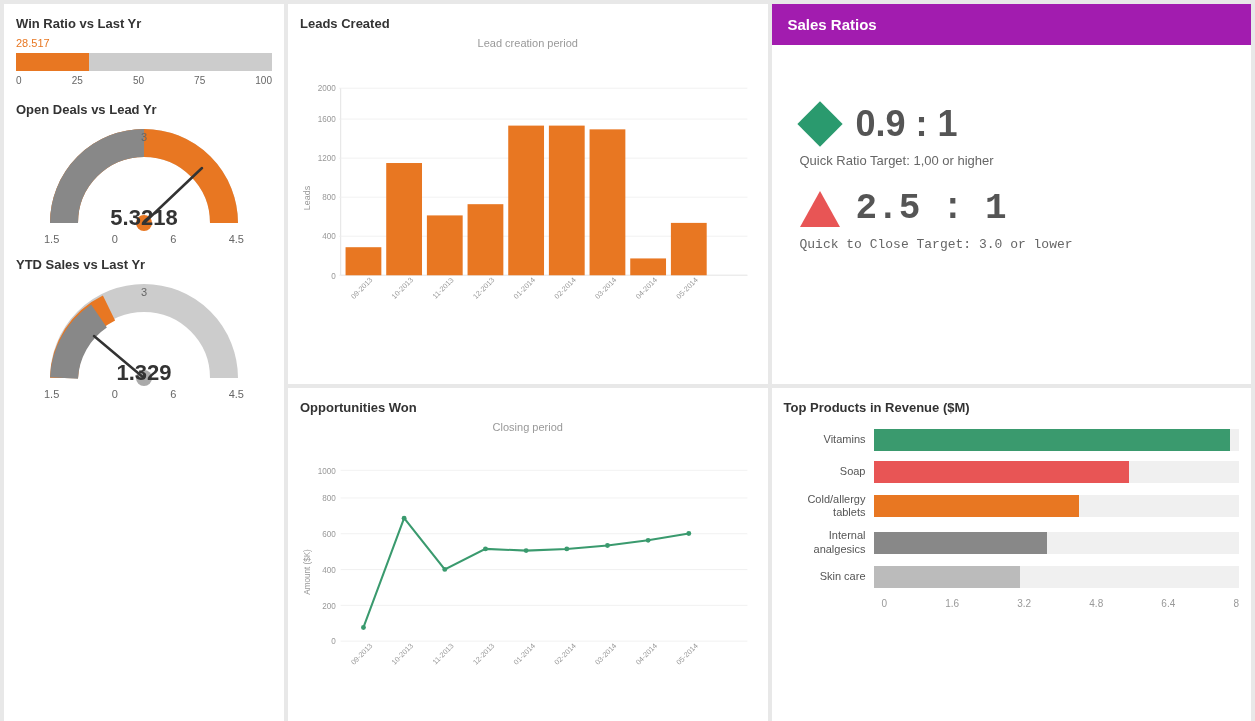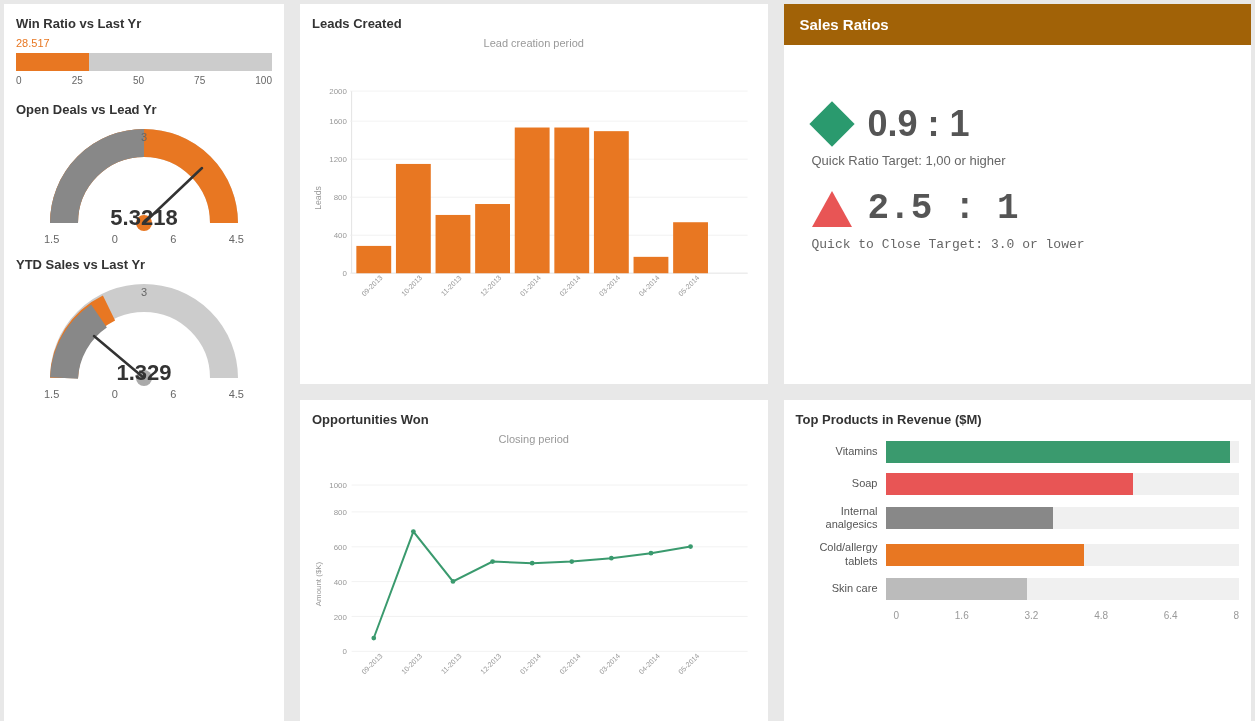--- a/index.html
+++ b/index.html
@@ -9,21 +9,21 @@
       font-size: 12px;
       color: #333;
       width: 1255px;
       height: 721px;
       overflow: hidden;
     }
     .dashboard {
       display: grid;
       grid-template-columns: 280px 1fr 1fr;
       grid-template-rows: 380px 341px;
-      gap: 16px;
+      gap: 4px;
       padding: 4px;
       width: 1255px;
       height: 721px;
     }
     .panel {
       background: #fff;
       padding: 12px;
       position: relative;
     }
     .panel-title {
@@ -127,21 +127,21 @@
       grid-column: 2;
       grid-row: 1;
     }
     
     .sales-ratios-panel {
       grid-column: 3;
       grid-row: 1;
       padding: 0;
     }
     .sales-ratios-header {
-      background: #a16207;
+      background: #a21caf;
       color: #fff;
       padding: 12px 16px;
       font-size: 15px;
       font-weight: bold;
     }
     .sales-ratios-body {
       padding: 28px;
     }
     .ratio-row {
       display: flex;
@@ -453,30 +453,30 @@
       </div>
 
       <div class="hbar-row">
         <div class="hbar-label">Soap</div>
         <div class="hbar-track">
           <div class="hbar-fill" style="width:70%;background:#e85555;"></div>
         </div>
       </div>
 
       <div class="hbar-row">
+        <div class="hbar-label" style="line-height:1.2;">Cold/allergy<br>tablets</div>
+        <div class="hbar-track">
+          <div class="hbar-fill" style="width:56.25%;background:#e87722;"></div>
+        </div>
+      </div>
+
+      <div class="hbar-row">
         <div class="hbar-label" style="line-height:1.2;">Internal<br>analgesics</div>
         <div class="hbar-track">
           <div class="hbar-fill" style="width:47.5%;background:#888888;"></div>
-        </div>
-      </div>
-
-      <div class="hbar-row">
-        <div class="hbar-label" style="line-height:1.2;">Cold/allergy<br>tablets</div>
-        <div class="hbar-track">
-          <div class="hbar-fill" style="width:56.25%;background:#e87722;"></div>
         </div>
       </div>
 
       <div class="hbar-row">
         <div class="hbar-label">Skin care</div>
         <div class="hbar-track">
           <div class="hbar-fill" style="width:40%;background:#bbbbbb;"></div>
         </div>
       </div>
 

